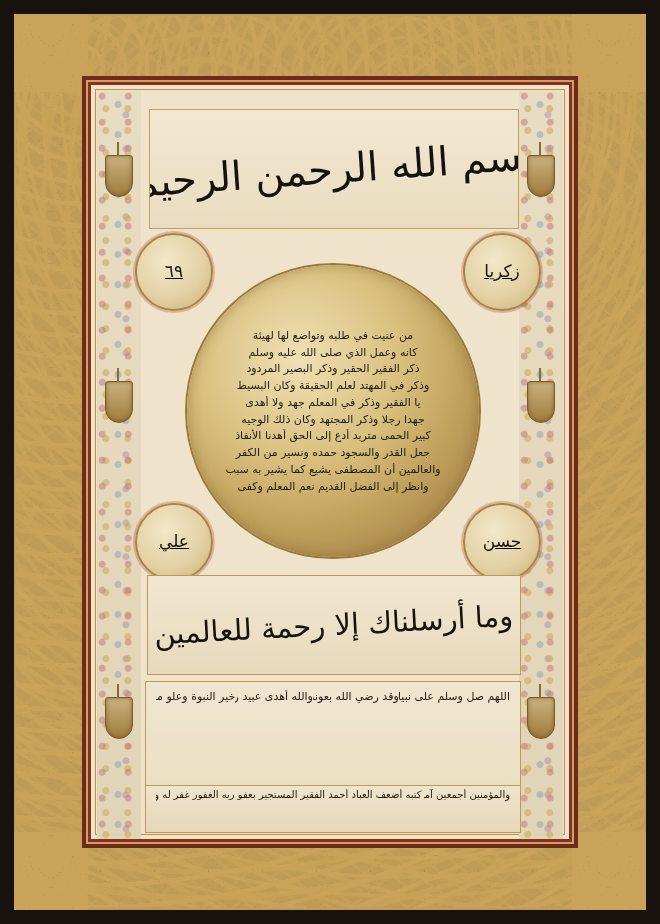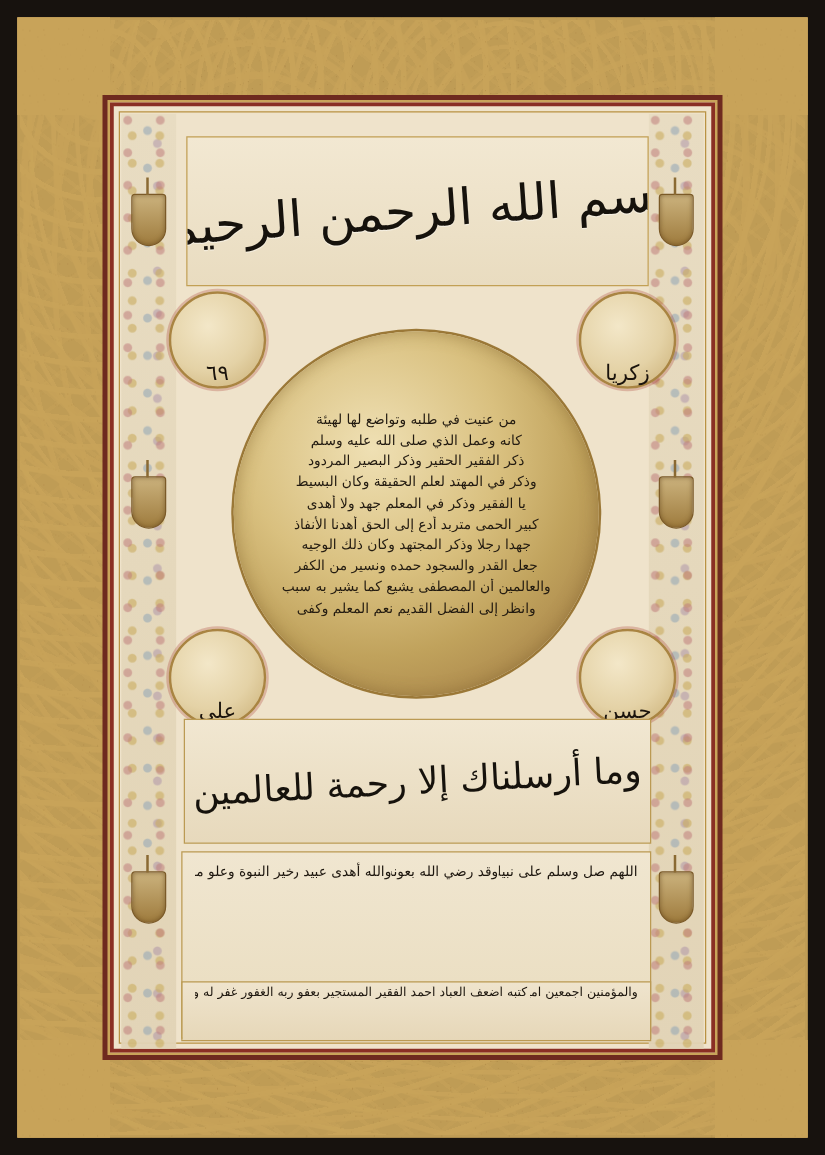--- a/index.html
+++ b/index.html
@@ -192,23 +192,24 @@
 
   
   .roundel {
     position: absolute;
     width: 74px;
     height: 74px;
     border-radius: 50%;
     background: radial-gradient(circle at 40% 35%, #f3e7c8 0%, #e4d2a6 55%, #c9ae74 100%);
     border: 2px solid #a98442;
     display: flex;
-    align-items: flex-end;
+    align-items: center;
     justify-content: center;
     box-shadow: 0 0 0 2px rgba(160,40,30,0.25);
+    text-decoration: underline;
   }
   .roundel span {
     direction: rtl;
     font-size: 17px;
     color: #1a130c;
     line-height: 1.05;
     text-align: center;
   }
   .r-tl { left: 44px;  top: 148px; }
   .r-tr { left: 372px; top: 148px; }
@@ -324,22 +325,22 @@
       <span>حسن</span>
     </div>
 
     <div class="medallion">
       <div class="medallion-lines">
         <div class="ayah-line">من عنيت في طلبه وتواضع لها لهيئة</div>
         <div class="ayah-line">كانه وعمل الذي صلى الله عليه وسلم</div>
         <div class="ayah-line">ذكر الفقير الحقير وذكر البصير المردود</div>
         <div class="ayah-line">وذكر في المهتد لعلم الحقيقة وكان البسيط</div>
         <div class="ayah-line">يا الفقير وذكر في المعلم جهد ولا أهدى</div>
+        <div class="ayah-line">جهدا رجلا وذكر المجتهد وكان ذلك الوجيه</div>
         <div class="ayah-line">كبير الحمى متربد أدع إلى الحق أهدنا الأنفاذ</div>
-        <div class="ayah-line">جهدا رجلا وذكر المجتهد وكان ذلك الوجيه</div>
         <div class="ayah-line">جعل القدر والسجود حمده ونسير من الكفر</div>
         <div class="ayah-line">والعالمين أن المصطفى يشيع كما يشير به سبب</div>
         <div class="ayah-line">وانظر إلى الفضل القديم نعم المعلم وكفى</div>
       </div>
     </div>
 
     <div class="mid-panel">
       <div class="mid-text">وما أرسلناك إلا رحمة للعالمين</div>
     </div>
 

